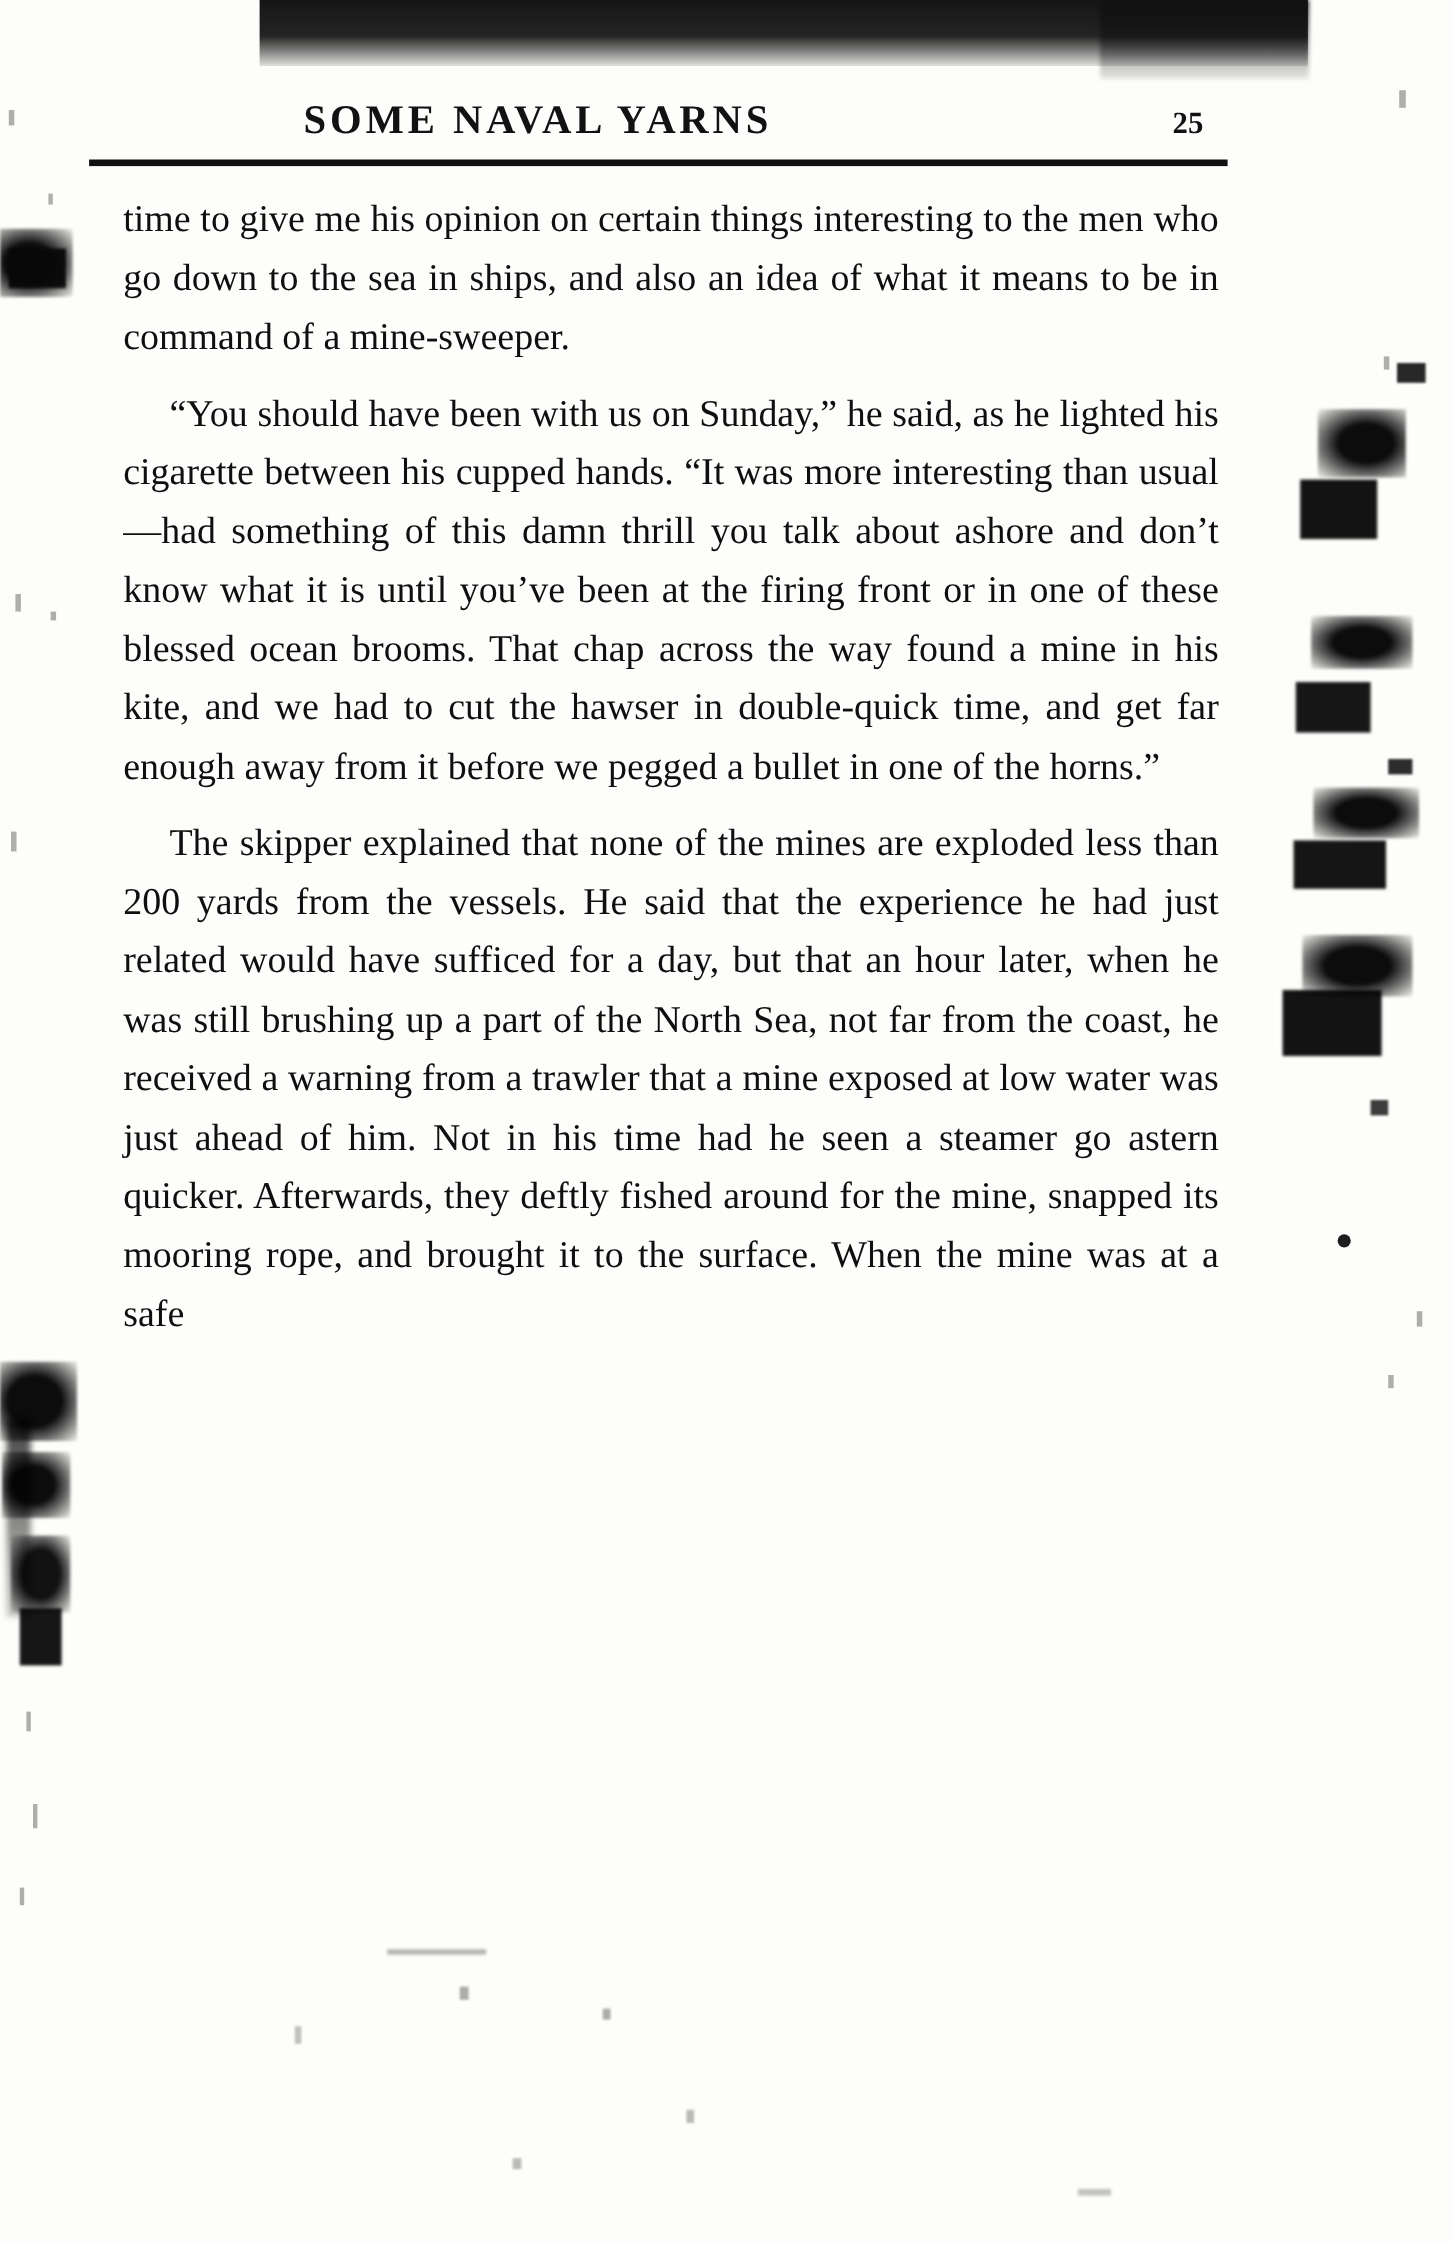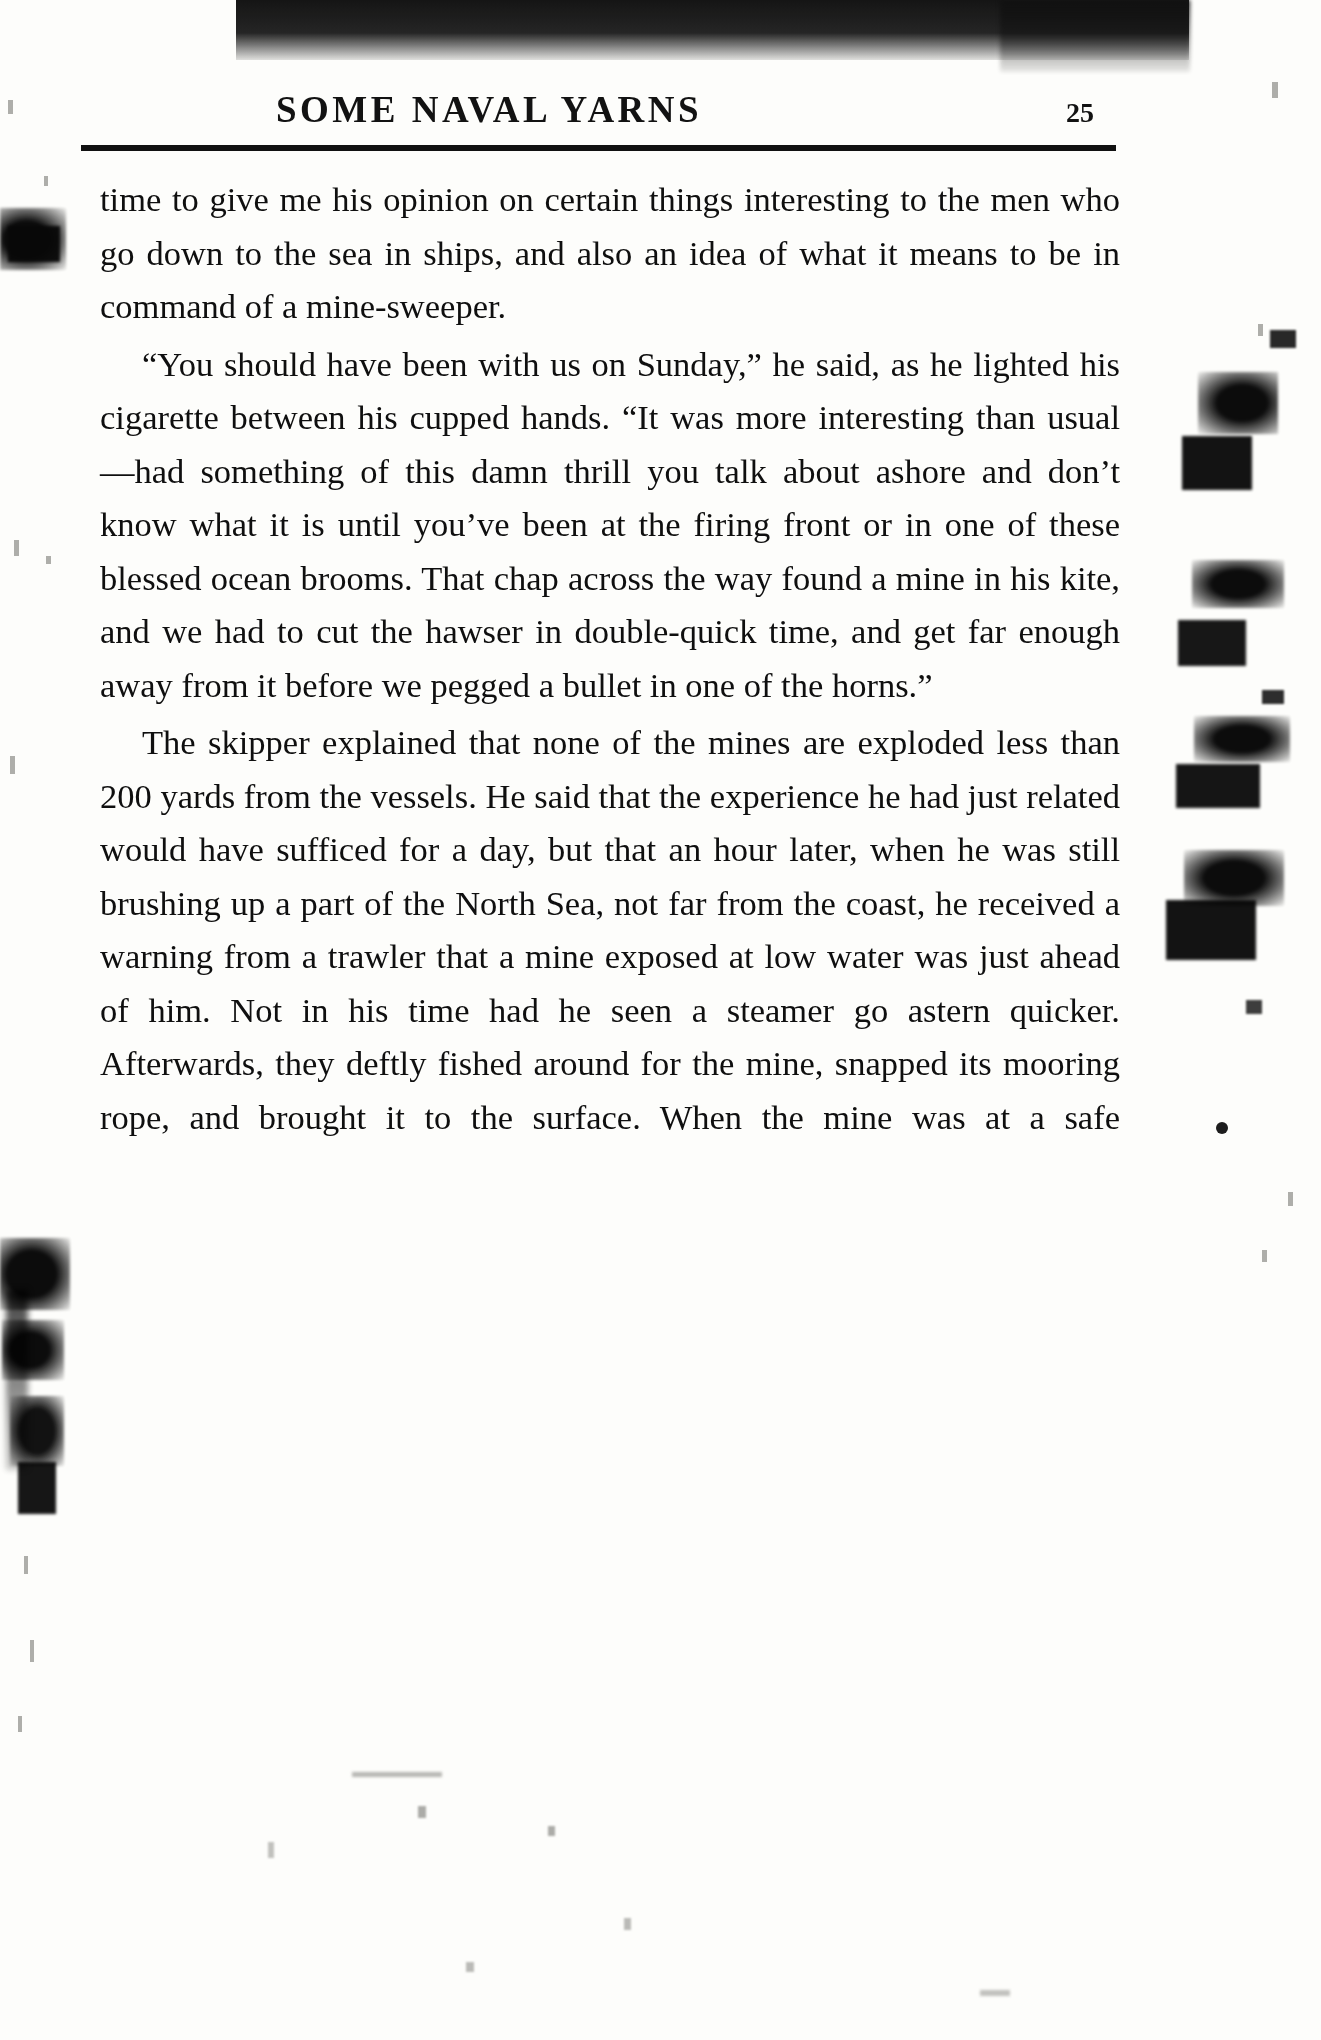--- a/index.html
+++ b/index.html
@@ -98,21 +98,21 @@
     font-family: "Liberation Serif", serif;
     font-size: 34.5px;
     line-height: 53.5px;
     color: #0f0f0f;
     text-align: justify;
     text-justify: inter-word;
     -webkit-hyphens: none;
     hyphens: none;
   }
   .body-text p {
-    margin: 4px;
+    margin: 16px;
   }
   .body-text p + p {
     text-indent: 42px;
   }
   
   .body-text p:last-child::after {
     content: "";
     display: inline-block;
     width: 100%;
   }

